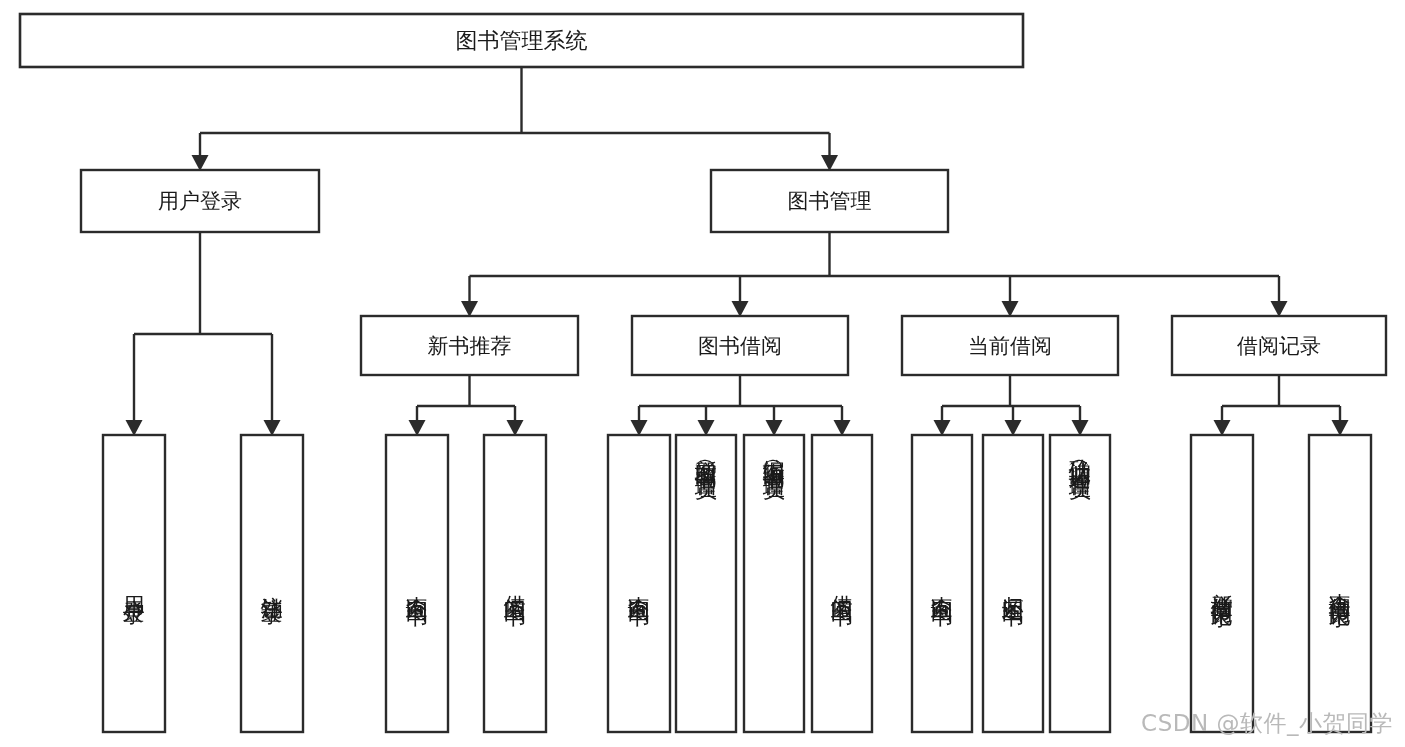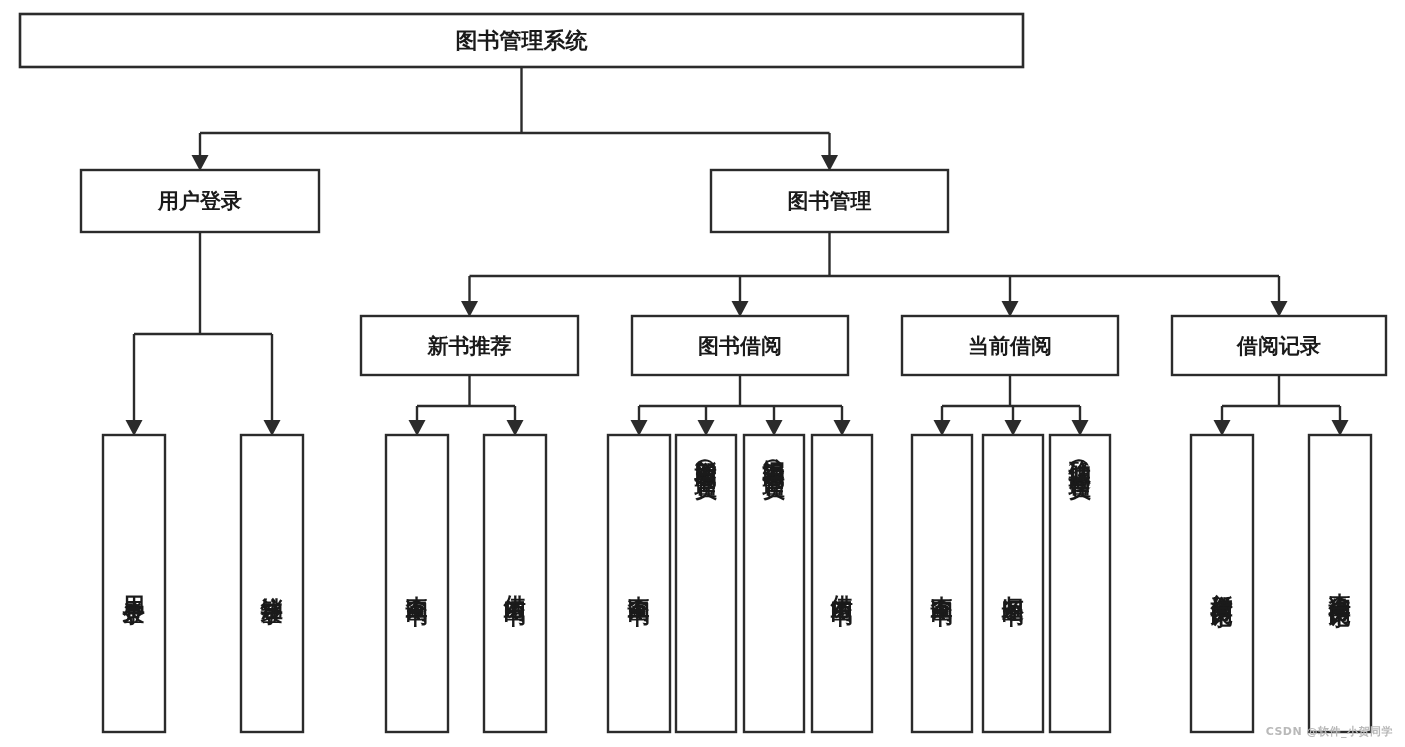--- a/index.html
+++ b/index.html
@@ -13,21 +13,20 @@
     font-family: "DejaVu Sans", "Liberation Sans", sans-serif;
     overflow: hidden;
     position: relative;
   }
   #diagram-root {
     position: absolute;
     left: 0;
     top: 0;
     width: 1405px;
     height: 747px;
-    font-weight: bold;
   }
   svg.diagram-canvas {
     display: block;
     width: 1405px;
     height: 747px;
   }
   .node-box {
     fill: #ffffff;
     stroke: #2b2b2b;
     stroke-width: 2.4;
@@ -73,21 +72,21 @@
     letter-spacing: 3px;
     color: #1a1a1a;
     white-space: nowrap;
     text-align: center;
   }
   .watermark {
     position: absolute;
     right: 12px;
     bottom: 8px;
     font-family: "DejaVu Sans", "Liberation Sans", sans-serif;
-    font-size: 11px;
+    font-size: 23px;
     color: #b9b9b9;
     white-space: nowrap;
     letter-spacing: 0.5px;
   }
 </style>
 </head>
 <body>
 
 <div id="diagram-root">
   <svg class="diagram-canvas" id="diagram-svg" viewBox="0 0 1405 747">

